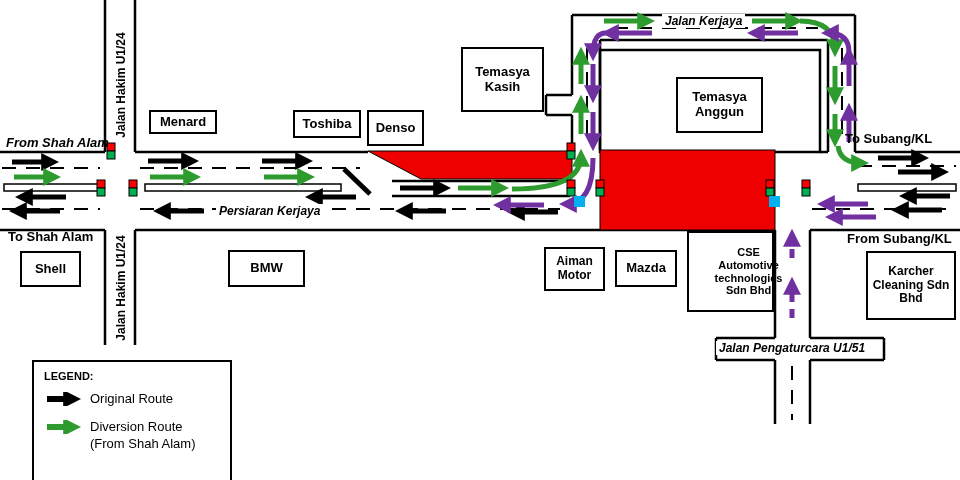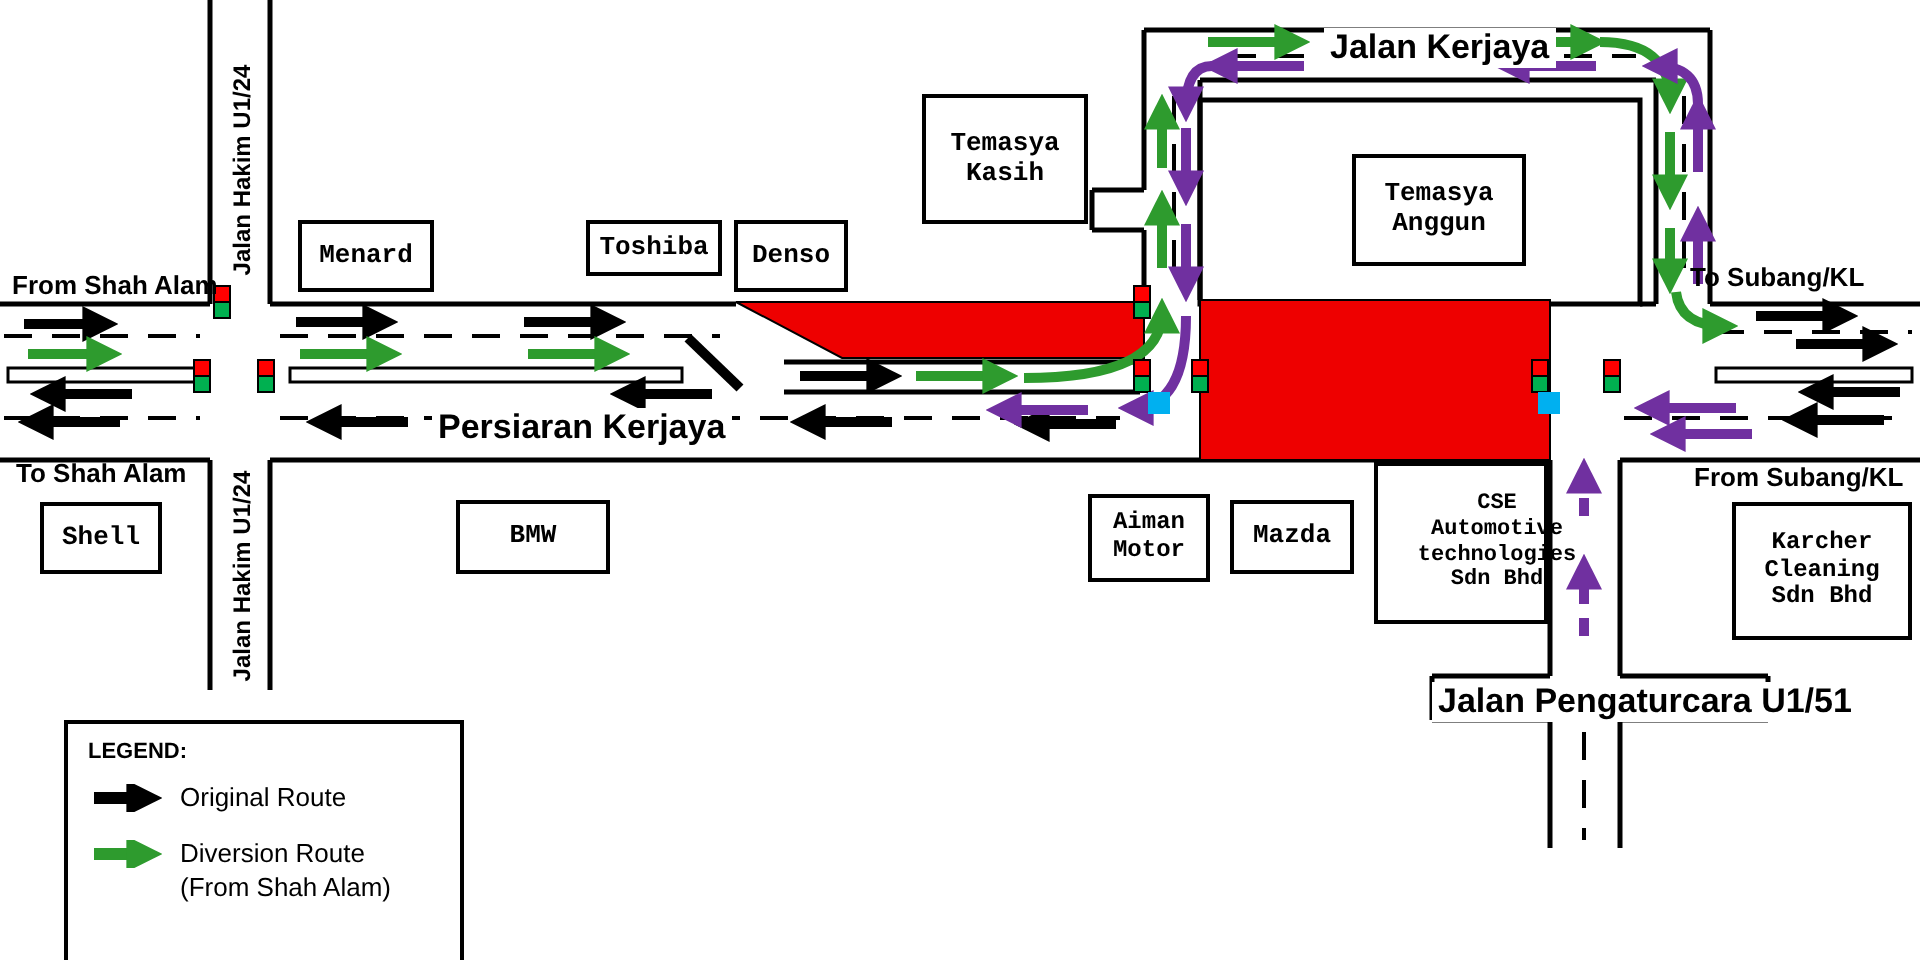--- a/index.html
+++ b/index.html
@@ -1,23 +1,23 @@
 <!DOCTYPE html>
 <html style="--closure: #ee0000; --original_route: #000000; --diversion_from_shah_alam: #2e9b2e; --diversion_from_subang: #7030a0; --signal_box: #00b0f0; --light_red: #ff0000; --light_green: #00b050;"><head>
 <meta charset="utf-8">
 <style>
   html,body{margin:0;padding:0;background:#fff;}
   #map{position:relative;width:960px;height:480px;background:#fff;overflow:hidden;
        font-family:"Liberation Sans", sans-serif;color:#000;}
   #roadsvg{position:absolute;left:0;top:0;}
   .box{position:absolute;border:2px solid #000;background:#fff;display:flex;align-items:center;
        justify-content:center;text-align:center;font-weight:bold;font-size:13px;line-height:1.15;
-       box-sizing:border-box;padding:2px;font-family:Liberation Mono, monospace;}
+       box-sizing:border-box;padding:2px;}
   .txt{position:absolute;font-weight:bold;font-size:13px;white-space:nowrap;}
-  .roadname{background:#fff;padding:0 3px;font-size:17px;}
+  .roadname{background:#fff;padding:0 3px;font-size:12px;font-style:italic;}
   .vtxt{position:absolute;transform:translate(-50%,-50%) rotate(-90deg);white-space:nowrap;
         font-weight:bold;font-size:12px;}
   
   .fill-closure{fill:var(--closure,#e00000);}
   .arrow-black-g{stroke:var(--original_route,#000);}
   .arrow-green-g{stroke:var(--diversion_from_shah_alam,#2e9b2e);}
   .arrow-purple-g{stroke:var(--diversion_from_subang,#7030a0);}
   .mk-black{fill:var(--original_route,#000);}
   .mk-green{fill:var(--diversion_from_shah_alam,#2e9b2e);}
   .mk-purple{fill:var(--diversion_from_subang,#7030a0);}
@@ -170,33 +170,33 @@
       <g transform="translate(802,180)">
           <rect class="light-red" width="8" height="8"></rect>
           <rect class="light-green" y="8" width="8" height="8"></rect>
         </g>
     </g>
 
     <rect class="signal-box" x="574" y="196" width="11" height="11"></rect>
     <rect class="signal-box" x="769" y="196" width="11" height="11"></rect>
   </svg>
 
-  <div class="box" style="left:149px;top:110px;width:68px;height:36px;">Menard</div>
+  <div class="box" style="left:149px;top:110px;width:68px;height:24px;">Menard</div>
   <div class="box" style="left:293px;top:110px;width:68px;height:28px;">Toshiba</div>
   <div class="box" style="left:367px;top:110px;width:57px;height:36px;">Denso</div>
   <div class="box" style="left:461px;top:47px;width:83px;height:65px;">Temasya Kasih</div>
   <div class="box" style="left:676px;top:77px;width:87px;height:56px;border-width:2px;">Temasya Anggun</div>
   <div class="box" style="left:20px;top:251px;width:61px;height:36px;">Shell</div>
   <div class="box" style="left:228px;top:250px;width:77px;height:37px;">BMW</div>
   <div class="box" style="left:544px;top:247px;width:61px;height:44px;font-size:12px;">Aiman Motor</div>
   <div class="box" style="left:615px;top:250px;width:62px;height:37px;">Mazda</div>
   <div class="box" style="left:687px;top:231px;width:87px;height:81px;font-size:11px;padding-left:38px;">CSE Automotive technologies Sdn Bhd</div>
   <div class="box" style="left:866px;top:251px;width:90px;height:69px;font-size:12px;">Karcher Cleaning Sdn Bhd</div>
 
-  <div class="txt" style="left:6px;top:135px;">From Shah Alam</div>
+  <div class="txt" style="left:6px;top:135px;font-style:italic;">From Shah Alam</div>
   <div class="txt" style="left:8px;top:229px;">To Shah Alam</div>
   <div class="txt" style="left:845px;top:131px;">To Subang/KL</div>
   <div class="txt" style="left:847px;top:231px;">From Subang/KL</div>
 
   <div class="txt roadname" style="left:216px;top:204px;">Persiaran Kerjaya</div>
   <div class="txt roadname" style="left:662px;top:14px;">Jalan Kerjaya</div>
   <div class="txt roadname" style="left:716px;top:341px;">Jalan Pengaturcara U1/51</div>
   <div class="vtxt" style="left:121px;top:85px;">Jalan Hakim U1/24</div>
   <div class="vtxt" style="left:121px;top:288px;">Jalan Hakim U1/24</div>
 

